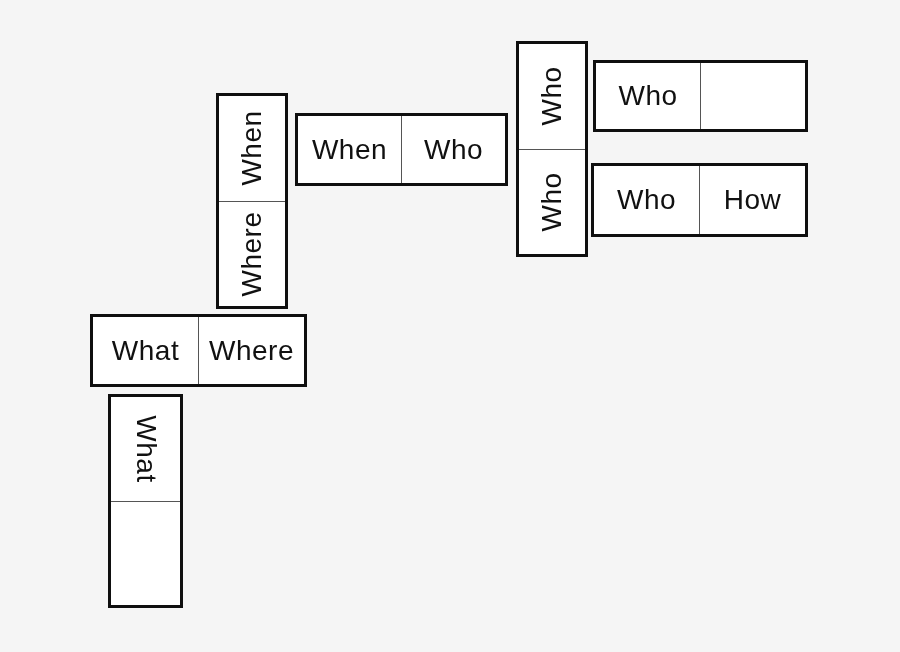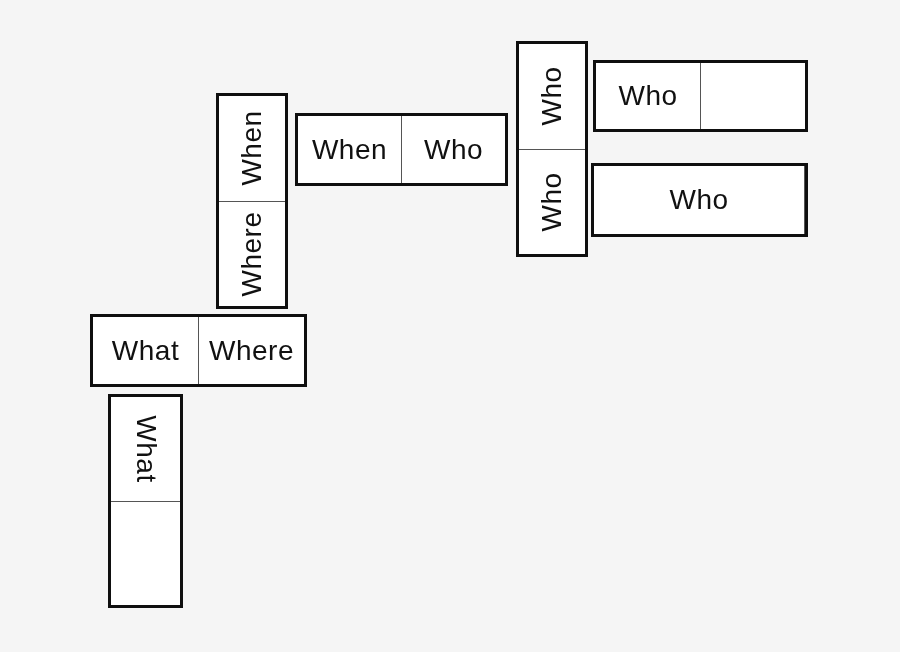--- a/index.html
+++ b/index.html
@@ -81,20 +81,23 @@
     </div>
     <div class="half">
       <span class="lbl"></span>
     </div>
   </div>
 
   <div class="domino horizontal" style="left:591px; top:163px; width:217px; height:74px;">
     <div class="half">
       <span class="lbl">Who</span>
     </div>
+    <div class="half">
+      <span class="lbl">How</span>
+    </div>
   </div>
 
   <div class="domino horizontal" style="left:90px; top:314px; width:217px; height:73px;">
     <div class="half">
       <span class="lbl">What</span>
     </div>
     <div class="half">
       <span class="lbl">Where</span>
     </div>
   </div>

